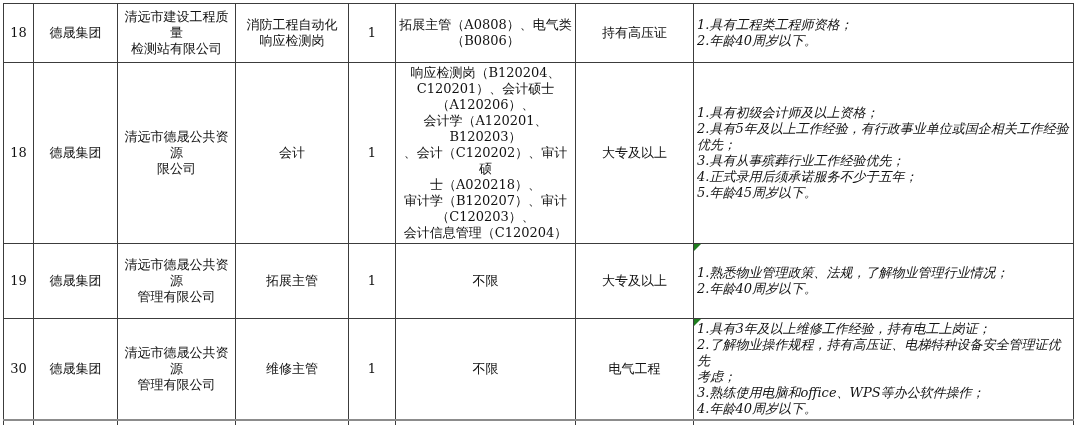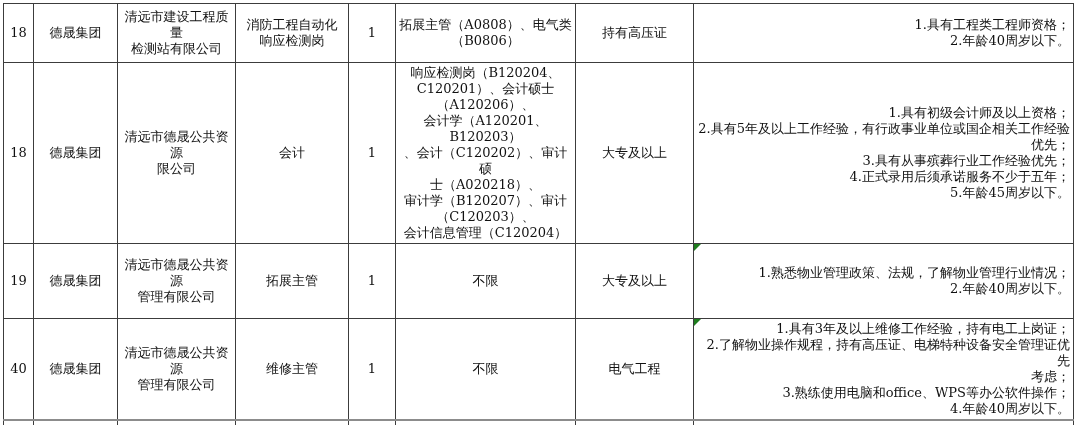--- a/index.html
+++ b/index.html
@@ -24,23 +24,24 @@
     border: 1px solid #3c3c3c;
     vertical-align: middle;
     text-align: center;
     font-size: 13px;
     line-height: 16px;
     padding: 1px 2px;
     overflow: hidden;
   }
   .pre { white-space: pre-line; }
   td.req {
-    text-align: right;
+    text-align: left;
     padding: 2px 3px;
     position: relative;
+    font-style: italic;
   }
   tr.partial td {
     border-top: 2px solid #8c8c8c;
     border-bottom: none;
     height: 7px;
   }
   .tri {
     position: absolute;
     top: 0;
     left: 0;
@@ -112,21 +113,21 @@
       <td>1</td>
       <td class="pre">不限</td>
       <td>大专及以上</td>
       <td class="req">
         <span class="tri"></span>
         <div class="pre">1.熟悉物业管理政策、法规，了解物业管理行业情况；
 2.年龄40周岁以下。</div>
       </td>
     </tr>
     <tr style="height:98px">
-      <td>40</td>
+      <td>30</td>
       <td>德晟集团</td>
       <td class="pre">清远市德晟公共资源
 管理有限公司</td>
       <td class="pre">维修主管</td>
       <td>1</td>
       <td class="pre">不限</td>
       <td>电气工程</td>
       <td class="req">
         <span class="tri"></span>
         <div class="pre">1.具有3年及以上维修工作经验，持有电工上岗证；

